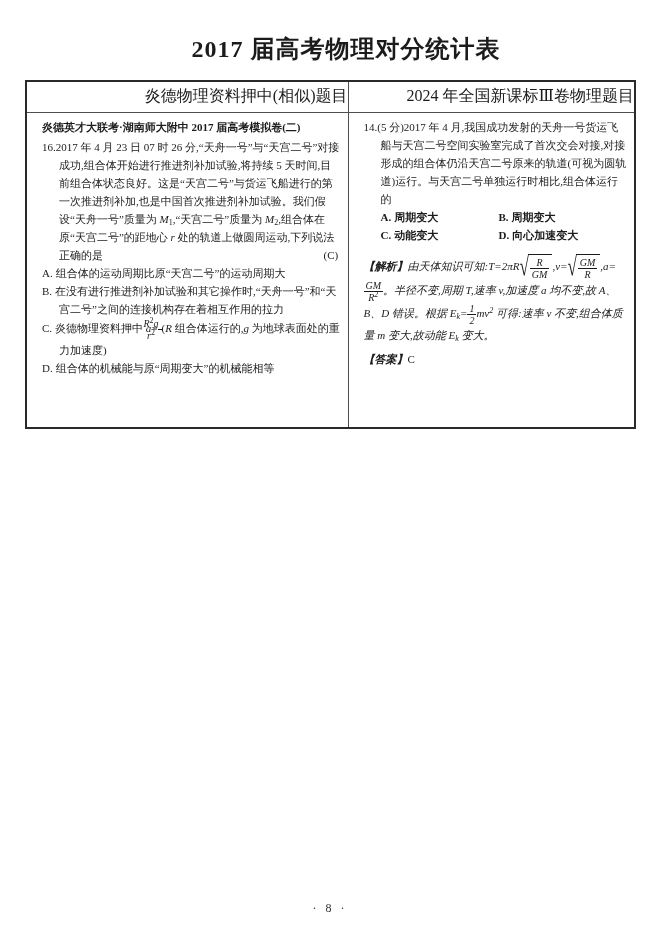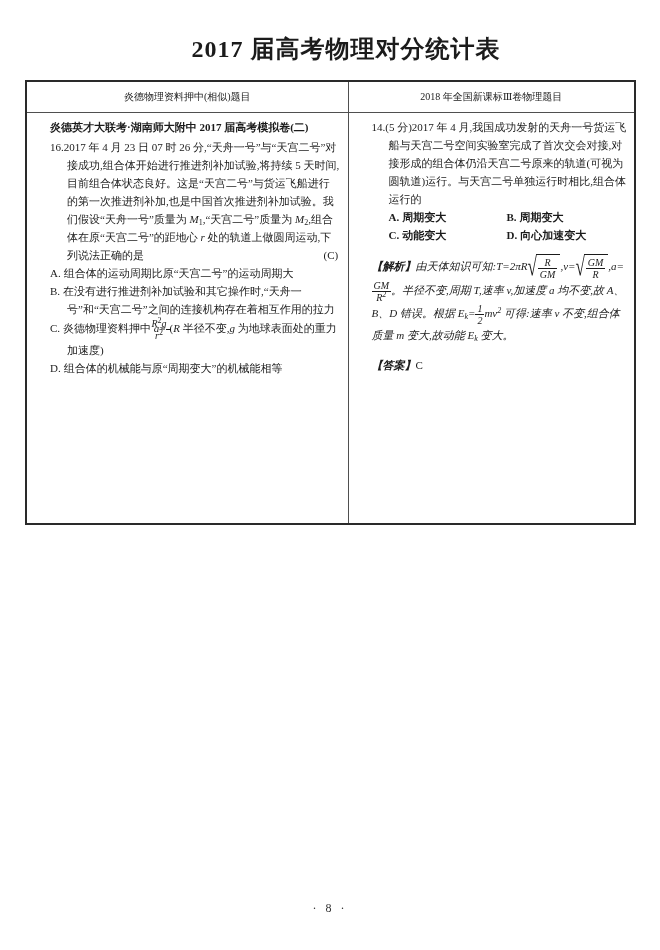--- a/index.html
+++ b/index.html
@@ -11,40 +11,40 @@
   }
   .title {
     position:absolute; top:33px; left:16px; width:100%;
     text-align:center; font-size:24px; font-weight:700; letter-spacing:1px;
   }
   .cmp-table {
     position:absolute; left:25px; top:80px; width:611px;
     border-collapse:collapse; table-layout:fixed; border:2px solid #2a2a2a;
   }
   .cmp-table th, .cmp-table td { border:1px solid #4f4f4f; }
-  th.head { height:31px; font-weight:400; font-size:10px; text-align:center; vertical-align:middle; }
-  td.cell { height:412px; vertical-align:top; padding:5px 7px 0 23px; font-size:11px; line-height:18px; }
+  th.head { height:31px; font-weight:400; font-size:16px; text-align:right; vertical-align:middle; }
+  td.cell { height:316px; vertical-align:top; padding:5px 7px 0 15px; font-size:11px; line-height:18px; }
   .para { margin:0; }
   .hang { padding-left:17px; text-indent:-17px; }
   .source-title { font-weight:700; line-height:19px; margin-bottom:1px; }
   .answer-mark { float:right; }
   .opt-label { margin-right:3px; }
   .opt-grid { display:grid; grid-template-columns:118px auto; padding-left:17px;font-weight:bold; }
   .var { font-style:italic; }
   sub { font-size:8px; vertical-align:-2px; line-height:0; }
   sup { font-size:8px; vertical-align:4px; line-height:0; }
   .frac { display:inline-block; vertical-align:middle; text-align:center; line-height:1.1; font-size:10px; }
   .frac .num { display:block; border-bottom:1px solid currentColor; padding:0 2px; }
   .frac .den { display:block; padding:0 2px; }
   .sqrt { display:inline-flex; align-items:center; vertical-align:middle; }
   .sqrt .sign { font-size:17px; line-height:1; transform:scaleY(1.55); transform-origin:60% 50%; margin-right:-1px; font-style:normal; }
   .sqrt .rad { border-top:1px solid currentColor; padding:2px 3px 0 2px; }
   .analysis { font-style:italic; margin-top:10px; }
   .sec-label { font-weight:700; }
-  .answer-line { font-style:italic; margin-top:12px; }
+  .answer-line { font-style:italic; margin-top:6px; }
   .answer-line .value { font-style:normal; }
   .page-number {
     position:absolute; top:901px; left:0; width:100%;
     text-align:center; font-size:12px; letter-spacing:3px; color:#333;
   }
 </style>
 </head>
 <body>
 
 <div class="page">
@@ -52,32 +52,32 @@
   <h1 class="title">2017 届高考物理对分统计表</h1>
 
   <table class="cmp-table">
     <colgroup>
         <col style="width:322px">
         <col>
       </colgroup>
     <thead>
       <tr>
         <th class="head">炎德物理资料押中(相似)题目</th>
-        <th class="head">2018 年全国新课标Ⅲ卷物理题目</th>
+        <th class="head">2024 年全国新课标Ⅲ卷物理题目</th>
       </tr>
     </thead>
     <tbody>
       <tr>
 
         <td class="cell">
           <p class="para source-title">炎德英才大联考·湖南师大附中 2017 届高考模拟卷(二)</p>
           <p class="para hang"><span class="qnum">16.</span><span>2017 年 4 月 23 日 07 时 26 分,“天舟一号”与“天宫二号”对接成功,组合体开始进行推进剂补加试验,将持续 5 天时间,目前组合体状态良好。这是“天宫二号”与货运飞船进行的第一次推进剂补加,也是中国首次推进剂补加试验。我们假设“天舟一号”质量为 </span><i class="var">M</i><sub>1</sub><span>,“天宫二号”质量为 </span><i class="var">M</i><sub>2</sub><span>,组合体在原“天宫二号”的距地心 </span><i class="var">r</i><span> 处的轨道上做圆周运动,下列说法正确的是</span><span class="answer-mark">(C)</span></p>
           <p class="para hang"><span class="opt-label">A.</span><span>组合体的运动周期比原“天宫二号”的运动周期大</span></p>
           <p class="para hang"><span class="opt-label">B.</span><span>在没有进行推进剂补加试验和其它操作时,“天舟一号”和“天宫二号”之间的连接机构存在着相互作用的拉力</span></p>
-          <p class="para hang"><span class="opt-label">C.</span><span>炎德物理资料押中 </span><i class="var">a</i><span>=</span><span class="frac"><span class="num"><i class="var">R</i><sup>2</sup><i class="var">g</i></span><span class="den"><i class="var">r</i><sup>2</sup></span></span><span>(</span><i class="var">R</i><span> 半径不变,</span><i class="var">g</i><span> 为地球表面处的重力加速度)</span></p>
+          <p class="para hang"><span class="opt-label">C.</span><span>炎德物理资料押中 </span><i class="var">a</i><span>=</span><span class="frac"><span class="num"><i class="var">R</i><sup>2</sup><i class="var">g</i></span><span class="den"><i class="var">r</i><sup>2</sup></span></span><span>(</span><i class="var">R</i><span> 组合体运行的,</span><i class="var">g</i><span> 为地球表面处的重力加速度)</span></p>
           <p class="para hang"><span class="opt-label">D.</span><span>组合体的机械能与原“周期变大”的机械能相等</span></p>
         </td>
 
         <td class="cell">
           <p class="para hang"><span class="qnum">14.</span><span>(5 分)2017 年 4 月,我国成功发射的天舟一号货运飞船与天宫二号空间实验室完成了首次交会对接,对接形成的组合体仍沿天宫二号原来的轨道(可视为圆轨道)运行。与天宫二号单独运行时相比,组合体运行的</span></p>
           <div class="opt-grid">
             <span><span class="opt-label">A.</span><span>周期变大</span></span>
             <span><span class="opt-label">B.</span><span>周期变大</span></span>
             <span><span class="opt-label">C.</span><span>动能变大</span></span>
             <span><span class="opt-label">D.</span><span>向心加速变大</span></span>

